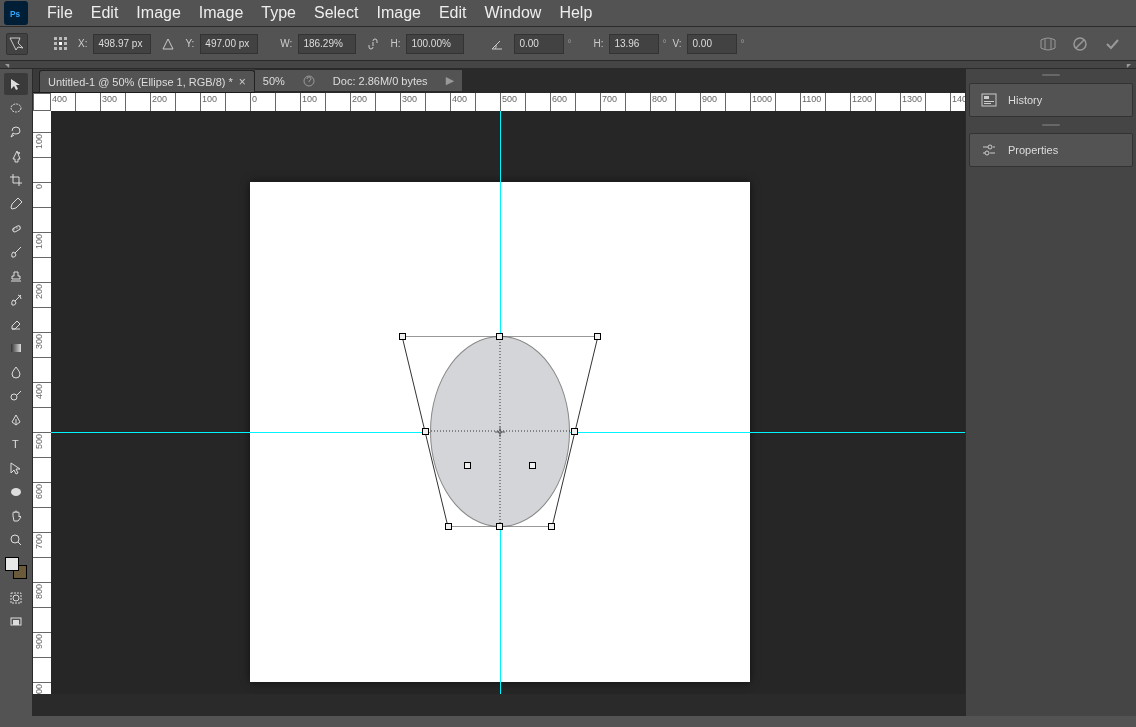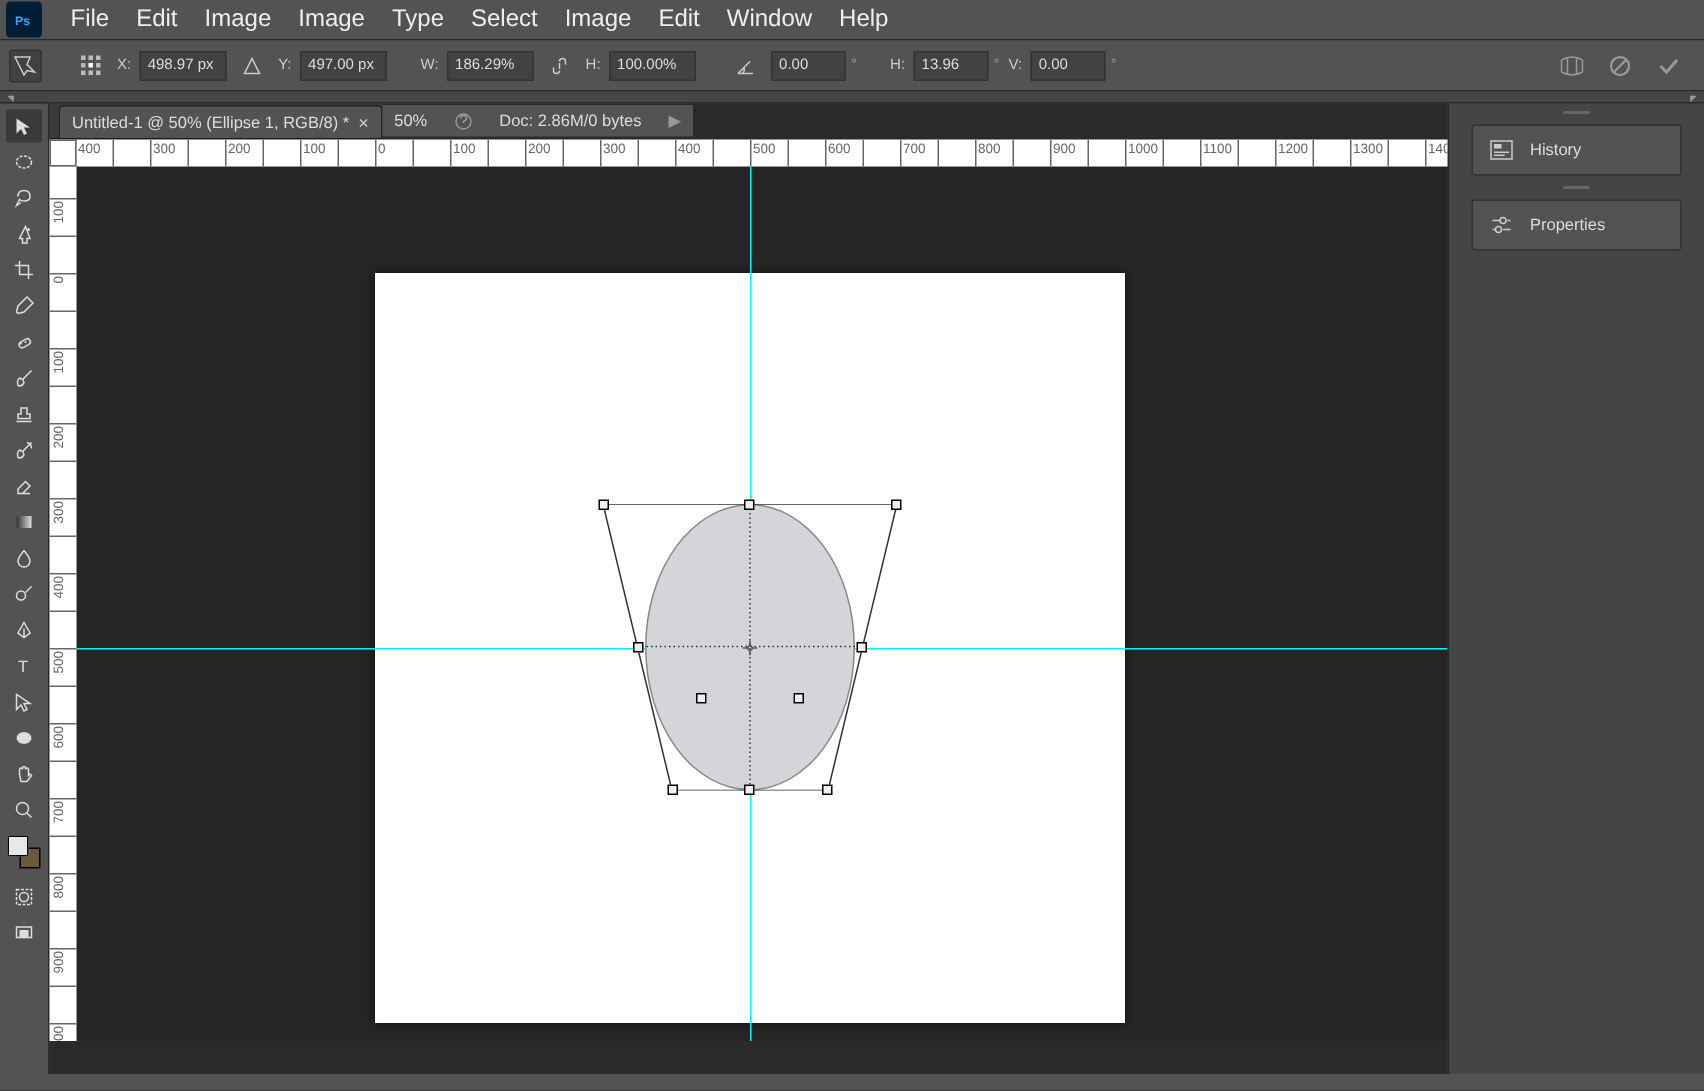--- a/index.html
+++ b/index.html
@@ -48,21 +48,21 @@
 .guide-h{position:absolute;left:0;right:0;height:1px;background:#00f4ff;top:321px}
 .shape{position:absolute;left:379px;top:225px;width:140px;height:191px}
 .shape-ellipse{position:absolute;left:0;top:0;width:100%;height:100%;border:1px solid #888;background:#d3d5d8;border-radius:50%}
 .transform-box{position:absolute;left:351px;top:225px;width:196px;height:191px;pointer-events:none}
 .handle{position:absolute;width:7px;height:7px;background:#efefef;border:1px solid #000}
 .center-mark{position:absolute;left:50%;top:50%;width:10px;height:10px;transform:translate(-50%,-50%)}
 .statusbar{height:22px;background:#535353;border-top:1px solid #2a2a2a;display:flex;align-items:center;padding:0 8px;gap:18px;font-size:11px;color:#ddd}
 .statusbar .arrow{color:#999}
 .panels{width:171px;background:#454545;border-left:1px solid #2a2a2a;display:flex;flex-direction:column}
 .panel-head{height:34px;display:flex;align-items:center;padding:0 10px;gap:10px;border-bottom:1px solid #333;background:#454545}
-.panel-head.tab{background:#535353;margin:2px 15px;border:1px solid #333;border-radius:2px}
+.panel-head.tab{background:#535353;margin:2px 3px;border:1px solid #333;border-radius:2px}
 .panel-ic{width:18px;height:16px;display:flex;align-items:center;justify-content:center}
 .panel-grip{height:8px;display:flex;justify-content:center;align-items:center;gap:2px;margin:2px 0}
 .panel-grip span{width:18px;height:2px;background:#676767;border-radius:1px}
 svg{display:block}
 </style>
 </head>
 <body>
 
 <div class="menubar">
   <div class="ps-logo">

